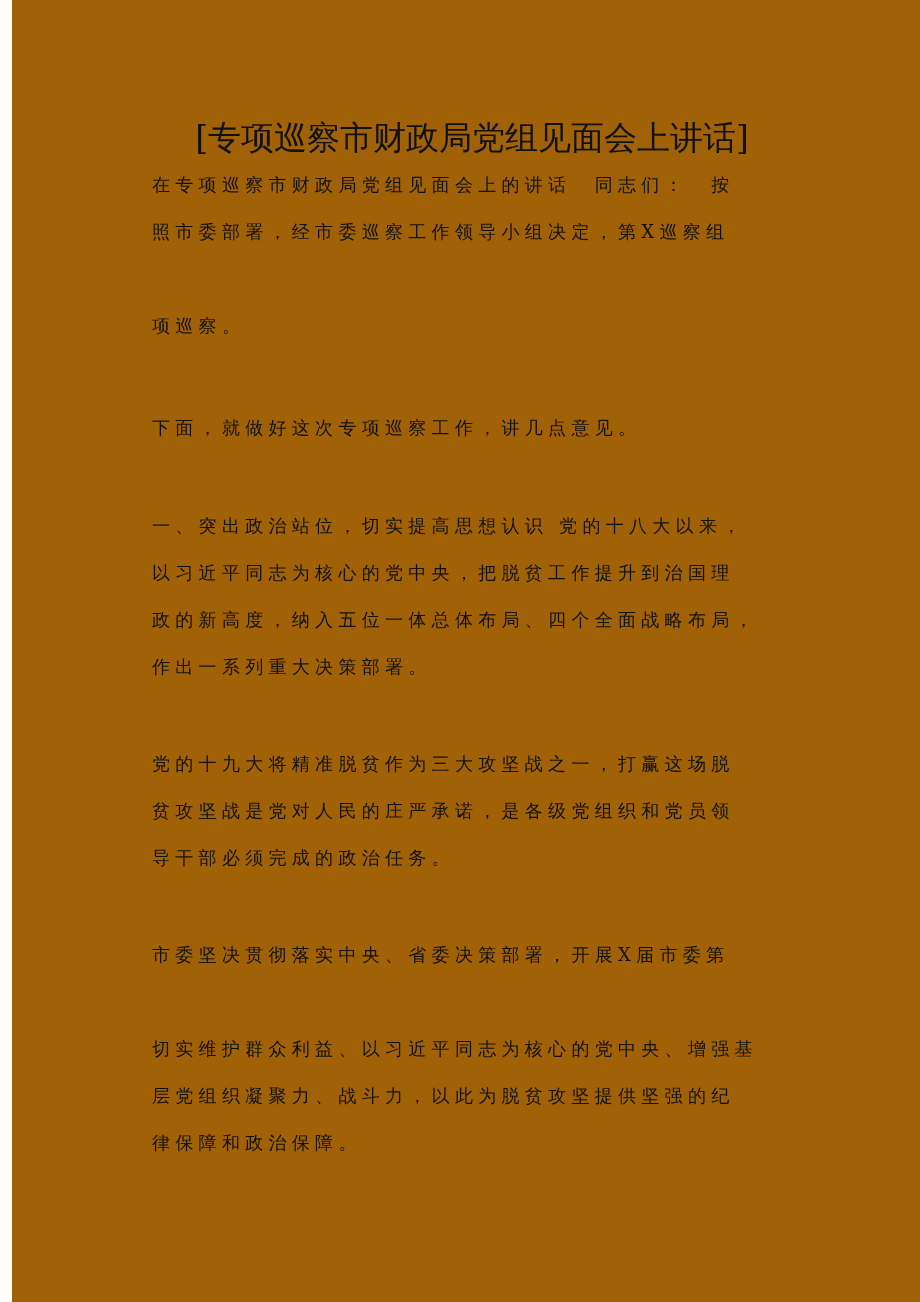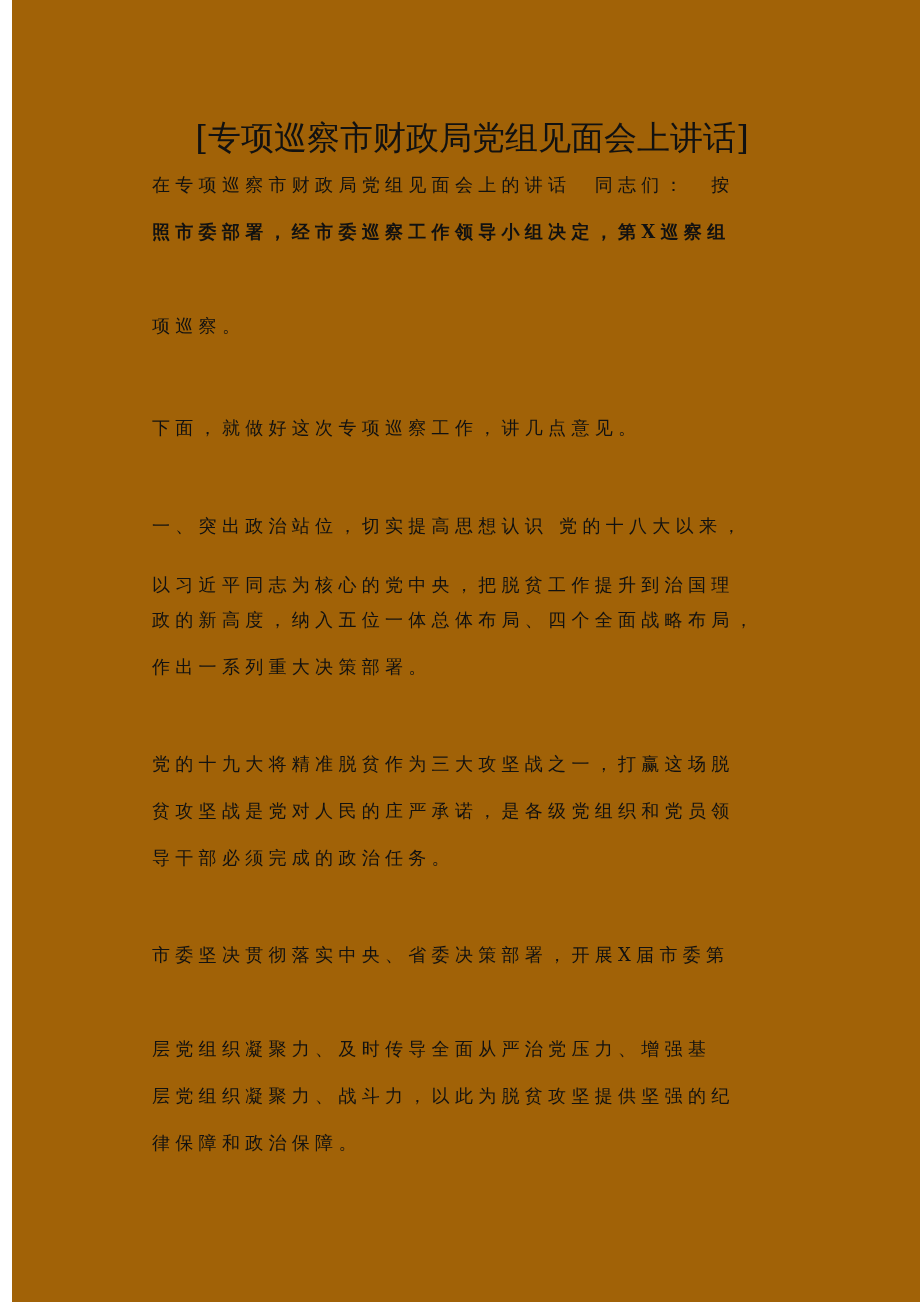--- a/index.html
+++ b/index.html
@@ -45,32 +45,32 @@
     }
   </style>
 </head>
 <body>
 
 <div class="page">
 
   <div class="title">[专项巡察市财政局党组见面会上讲话]</div>
 
   <div class="line" style="top:170px;">在专项巡察市财政局党组见面会上的讲话　同志们：　按</div>
-  <div class="line" style="top:217px;font-weight:bold;">照市委部署，经市委巡察工作领导小组决定，第X巡察组</div>
+  <div class="line" style="top:217px;">照市委部署，经市委巡察工作领导小组决定，第X巡察组</div>
   <div class="line" style="top:311px;">项巡察。</div>
 
   <div class="line" style="top:413px;text-align:center;">下面，就做好这次专项巡察工作，讲几点意见。</div>
 
   <div class="line" style="top:511px;"> 一、突出政治站位，切实提高思想认识 党的十八大以来，</div>
-  <div class="line" style="top:558px;margin-top:12px;">以习近平同志为核心的党中央，把脱贫工作提升到治国理</div>
+  <div class="line" style="top:558px;">以习近平同志为核心的党中央，把脱贫工作提升到治国理</div>
   <div class="line" style="top:605px;">政的新高度，纳入五位一体总体布局、四个全面战略布局，</div>
   <div class="line" style="top:652px;">作出一系列重大决策部署。</div>
 
   <div class="line" style="top:749px;">党的十九大将精准脱贫作为三大攻坚战之一，打赢这场脱</div>
   <div class="line" style="top:796px;">贫攻坚战是党对人民的庄严承诺，是各级党组织和党员领</div>
   <div class="line" style="top:843px;">导干部必须完成的政治任务。</div>
 
   <div class="line" style="top:940px;">市委坚决贯彻落实中央、省委决策部署，开展X届市委第</div>
-  <div class="line" style="top:1034px;">层党组织凝聚力、及时传导全面从严治党压力、增强基</div>
+  <div class="line" style="top:1034px;">切实维护群众利益、以习近平同志为核心的党中央、增强基</div>
   <div class="line" style="top:1081px;">层党组织凝聚力、战斗力，以此为脱贫攻坚提供坚强的纪</div>
   <div class="line" style="top:1128px;">律保障和政治保障。</div>
 
 </div>
 
 </body></html>

